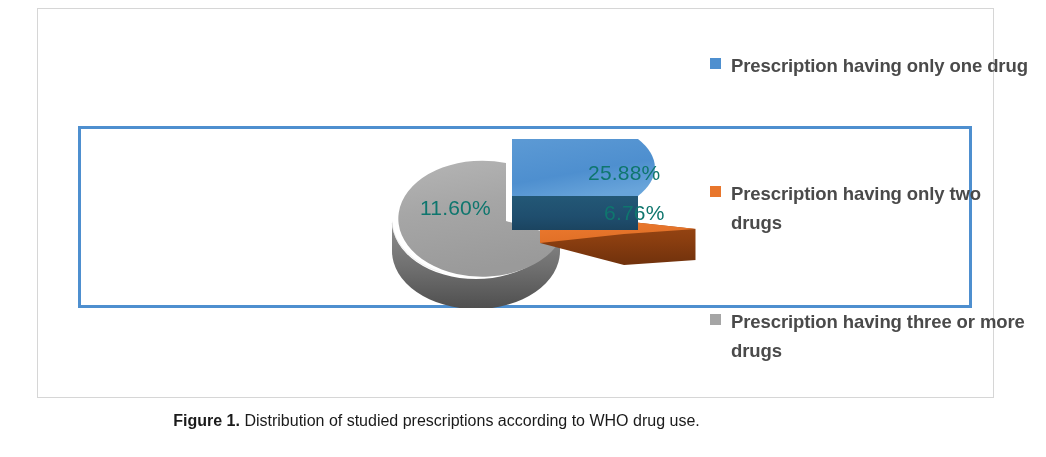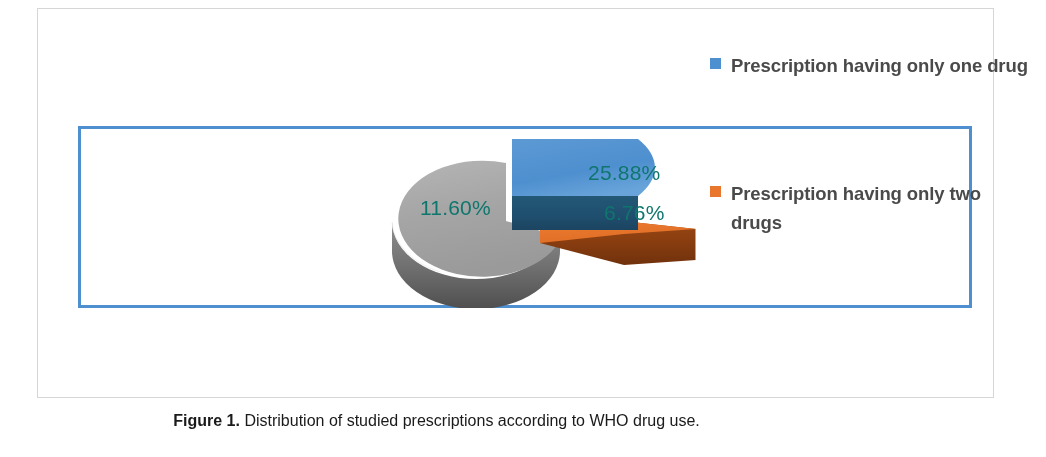--- a/index.html
+++ b/index.html
@@ -197,19 +197,23 @@
     <div class="legend-item" id="legend-item-0">
       <span class="legend-swatch" style="background:#4e8fcf"></span>
       <span class="legend-label">Prescription having only one drug</span>
     </div>
 
     <div class="legend-item" id="legend-item-1">
       <span class="legend-swatch" style="background:#e8762c"></span>
       <span class="legend-label">Prescription having only two drugs</span>
     </div>
 
+    <div class="legend-item" id="legend-item-2">
+      <span class="legend-swatch" style="background:#a5a5a5"></span>
+      <span class="legend-label">Prescription having three or more drugs</span>
+    </div>
 
   </div>
 </div>
 
 <div id="figure-caption">
   <span class="caption-bold">Figure 1.</span><span> Distribution of studied prescriptions according to WHO drug use.</span>
 </div>
 
 </body></html>

